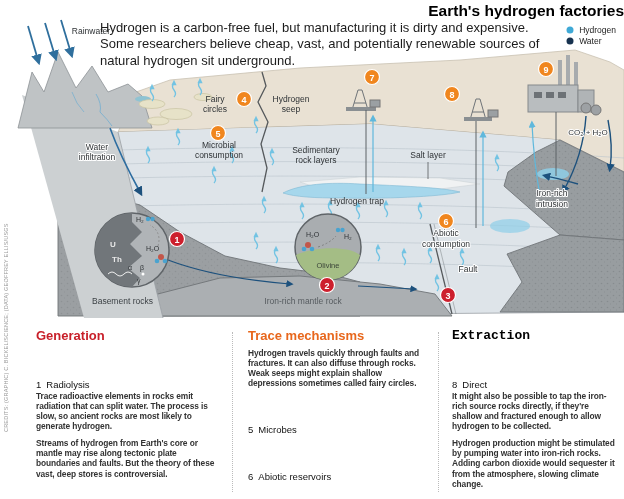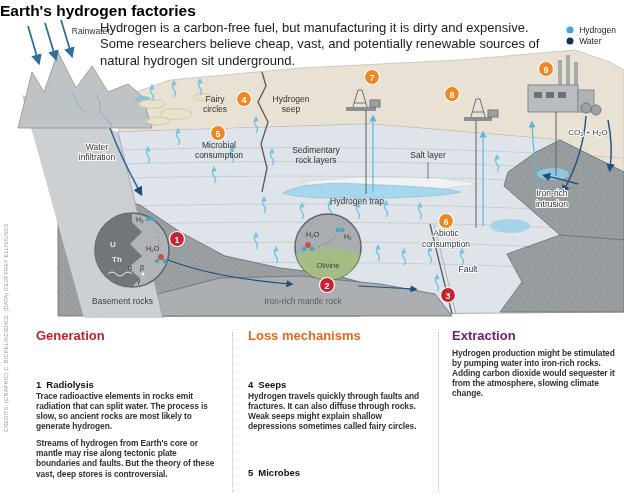--- a/index.html
+++ b/index.html
@@ -1,19 +1,19 @@
 <!DOCTYPE html>
 <html><head>
 <meta charset="utf-8">
 <style>
   html,body{margin:0;padding:0;background:#fff;}
   #page{position:relative;width:624px;height:499px;background:#fff;overflow:hidden;
         font-family:"Liberation Sans",sans-serif;color:#1a1a1a;}
   
-  #title{position:absolute;top:2px;left:0;width:624px;text-align:left;
+  #title{position:absolute;top:2px;left:0;width:624px;text-align:right;
          font-size:15.5px;font-weight:bold;color:#000;}
   #subtitle{position:absolute;top:20px;left:100px;width:440px;
             font-size:13px;line-height:1.25;color:#1c1c1c;}
   
   #legend{position:absolute;top:24px;right:8px;font-size:8.5px;color:#222;}
   #legend .row{display:flex;align-items:center;gap:5px;height:11px;}
   
   #credits{position:absolute;left:3px;top:432px;transform:rotate(-90deg);
            transform-origin:0 0;width:310px;font-size:5.5px;letter-spacing:.2px;
            color:#9a9a9a;white-space:nowrap;}
@@ -22,21 +22,21 @@
   text{font-family:"Liberation Sans",sans-serif;}
   .lbl{font-size:8.5px;fill:#2e3235;}
   .lblsm{font-size:7px;fill:#2e3235;}
   .badge-num{font-size:9px;font-weight:bold;fill:#fff;text-anchor:middle;}
   .halo{paint-order:stroke;stroke:#fff;stroke-width:2px;stroke-linejoin:round;}
   
   #columns{position:absolute;top:328px;left:0;width:600px;height:171px;}
   .col{position:absolute;top:0;}
   .col h3{margin:0 0 5px 0;font-size:13px;font-weight:bold;}
   .item{margin-bottom:7px;}
-  .item-title{font-size:9.5px;font-weight:bold;color:#111;margin-bottom:1px;margin-top:36px;}
+  .item-title{font-size:9.5px;font-weight:normal;color:#111;margin-bottom:1px;margin-top:36px;}
   .item-title .num{margin-right:5px;}
   .item p{margin:0;font-size:8.4px;line-height:1.2;color:#333;letter-spacing:-.1px;font-weight:bold;}
   .sep{position:absolute;top:4px;height:160px;border-left:1px dotted #bbb;width:0;}
 </style>
 </head>
 <body>
 
 <div id="page">
 
   <svg id="diagram" width="624" height="330" viewBox="0 0 624 330">
@@ -331,34 +331,37 @@
       <div class="item">
         <div class="item-title"><span class="num">1</span><span>Radiolysis</span></div>
         <p>Trace radioactive elements in rocks emit radiation that can split water. The process is slow, so ancient rocks are most likely to generate hydrogen.</p>
       </div>
       <div class="item">
         <p>Streams of hydrogen from Earth's core or mantle may rise along tectonic plate boundaries and faults. But the theory of these vast, deep stores is controversial.</p>
       </div>
     </div>
 
     <div class="col" style="left:248px;width:176px">
-      <h3 style="color: rgb(232, 103, 28);">Loss mechanisms</h3>
-      <div class="item">
-        <div class="item-title"><span class="num">4</span><span>Seeps</span></div>
+      <h3 style="color: rgb(232, 103, 28);">Trace mechanisms</h3>
+      <div class="item">
         <p>Hydrogen travels quickly through faults and fractures. It can also diffuse through rocks. Weak seeps might explain shallow depressions sometimes called fairy circles.</p>
       </div>
       <div class="item">
         <div class="item-title"><span class="num">5</span><span>Microbes</span></div>
       </div>
       <div class="item">
         <div class="item-title"><span class="num">6</span><span>Abiotic reservoirs</span></div>
       </div>
     </div>
 
     <div class="col" style="left:452px;width:164px">
-      <h3 style="color: #701a75;">Extraction</h3>
+      <h3 style="color: #000000; font-family: Liberation Mono, monospace;">Extraction</h3>
+      <div class="item">
+        <div class="item-title"><span class="num">8</span><span>Direct</span></div>
+        <p>It might also be possible to tap the iron-rich source rocks directly, if they're shallow and fractured enough to allow hydrogen to be collected.</p>
+      </div>
       <div class="item">
         <p>Hydrogen production might be stimulated by pumping water into iron-rich rocks. Adding carbon dioxide would sequester it from the atmosphere, slowing climate change.</p>
       </div>
     </div>
   </div>
 
 </div>
 
 </body></html>

